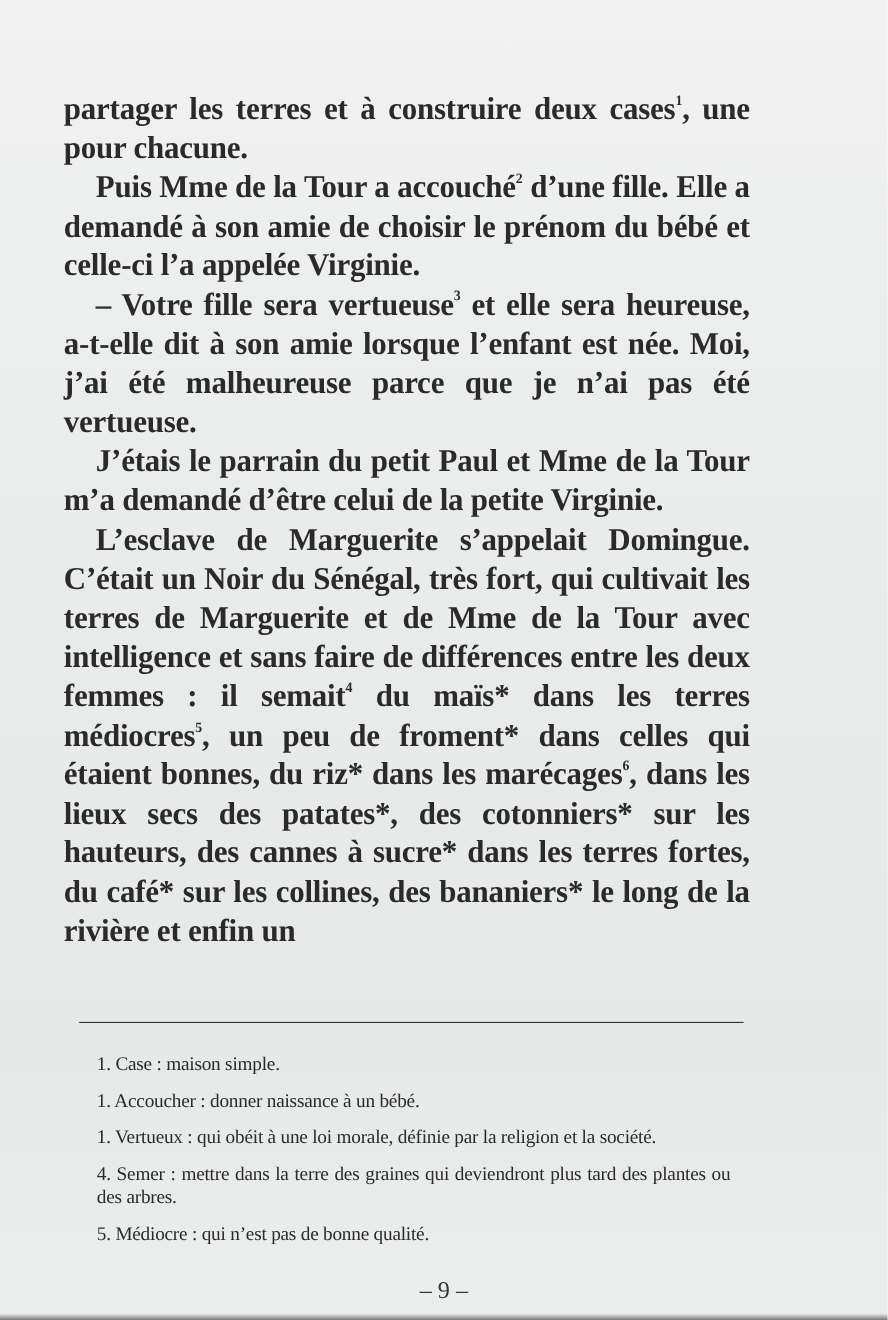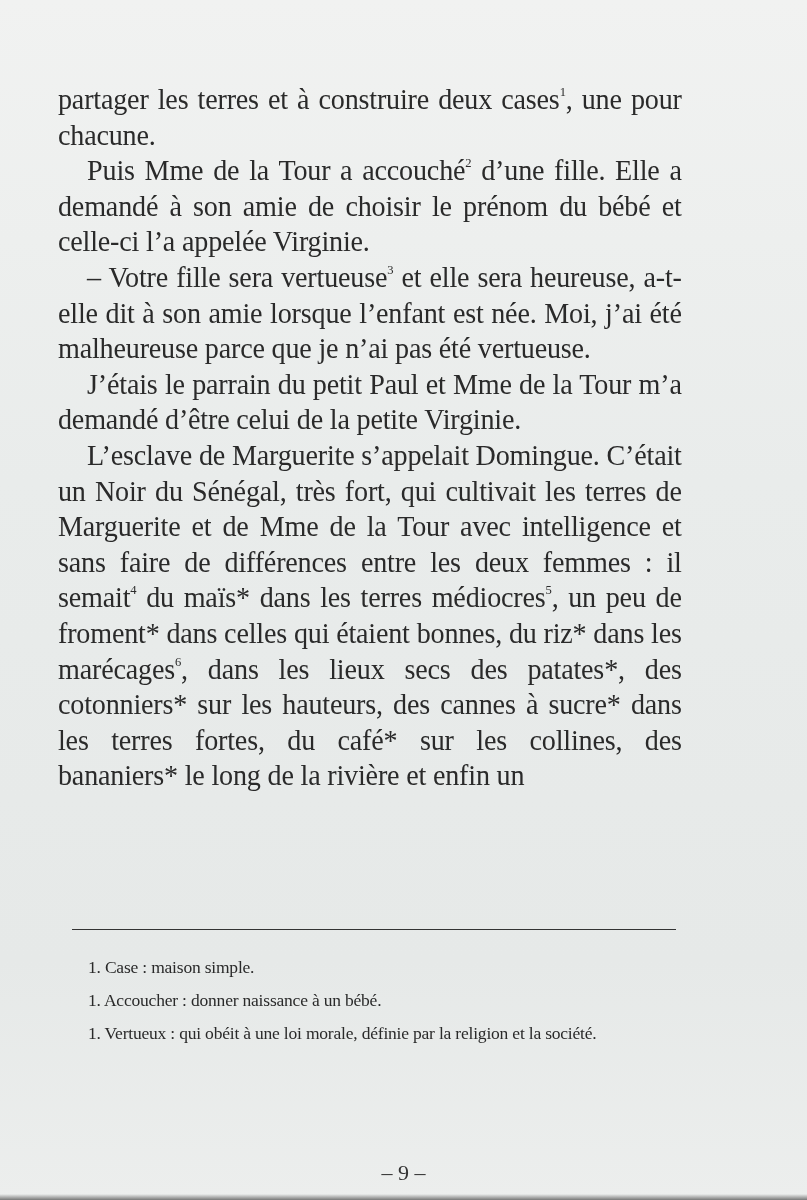--- a/index.html
+++ b/index.html
@@ -13,20 +13,21 @@
       background: linear-gradient(180deg, #f1f2f1 0%, #e9eceb 40%, #e6e9e8 80%, #eceeed 100%);
       position: relative;
       font-family: "Liberation Serif", "DejaVu Serif", serif;
       color: #2a2a2a;
     }
     .page {
       position: absolute;
       left: 58px;
       top: 82px;
       width: 624px;
+      font-weight: bold;
     }
     .body-text {
       font-size: 29px;
       line-height: 35.6px;
       text-align: justify;
       letter-spacing: -0.2px;
       transform: scaleX(0.97);
       transform-origin: left top;
       width: 643px;
     }
@@ -94,17 +95,19 @@
     <p class="para indent"><span>L’esclave de Marguerite s’appelait Domingue. C’était un Noir du Sénégal, très fort, qui cultivait les terres de Marguerite et de Mme de la Tour avec intelligence et sans faire de différences entre les deux femmes : il semait</span><sup>4</sup><span> du maïs* dans les terres médiocres</span><sup>5</sup><span>, un peu de froment* dans celles qui étaient bonnes, du riz* dans les marécages</span><sup>6</sup><span>, dans les lieux secs des patates*, des cotonniers* sur les hauteurs, des cannes à sucre* dans les terres fortes, du café* sur les collines, des bananiers* le long de la rivière et enfin un</span></p>
   </div>
 </div>
 
 <div class="footnote-rule"></div>
 
 <div class="footnotes">
   <p class="footnote">1. Case : maison simple.</p>
   <p class="footnote">1. Accoucher : donner naissance à un bébé.</p>
   <p class="footnote">1. Vertueux : qui obéit à une loi morale, définie par la religion et la société.</p>
+  <p class="footnote">4. Semer : mettre dans la terre des graines qui deviendront plus tard des plantes ou des arbres.</p>
+  <p class="footnote">5. Médiocre : qui n’est pas de bonne qualité.</p>
 </div>
 
 <div class="page-number">– 9 –</div>
 
 <div class="bottom-shadow"></div>
 
 </body></html>

